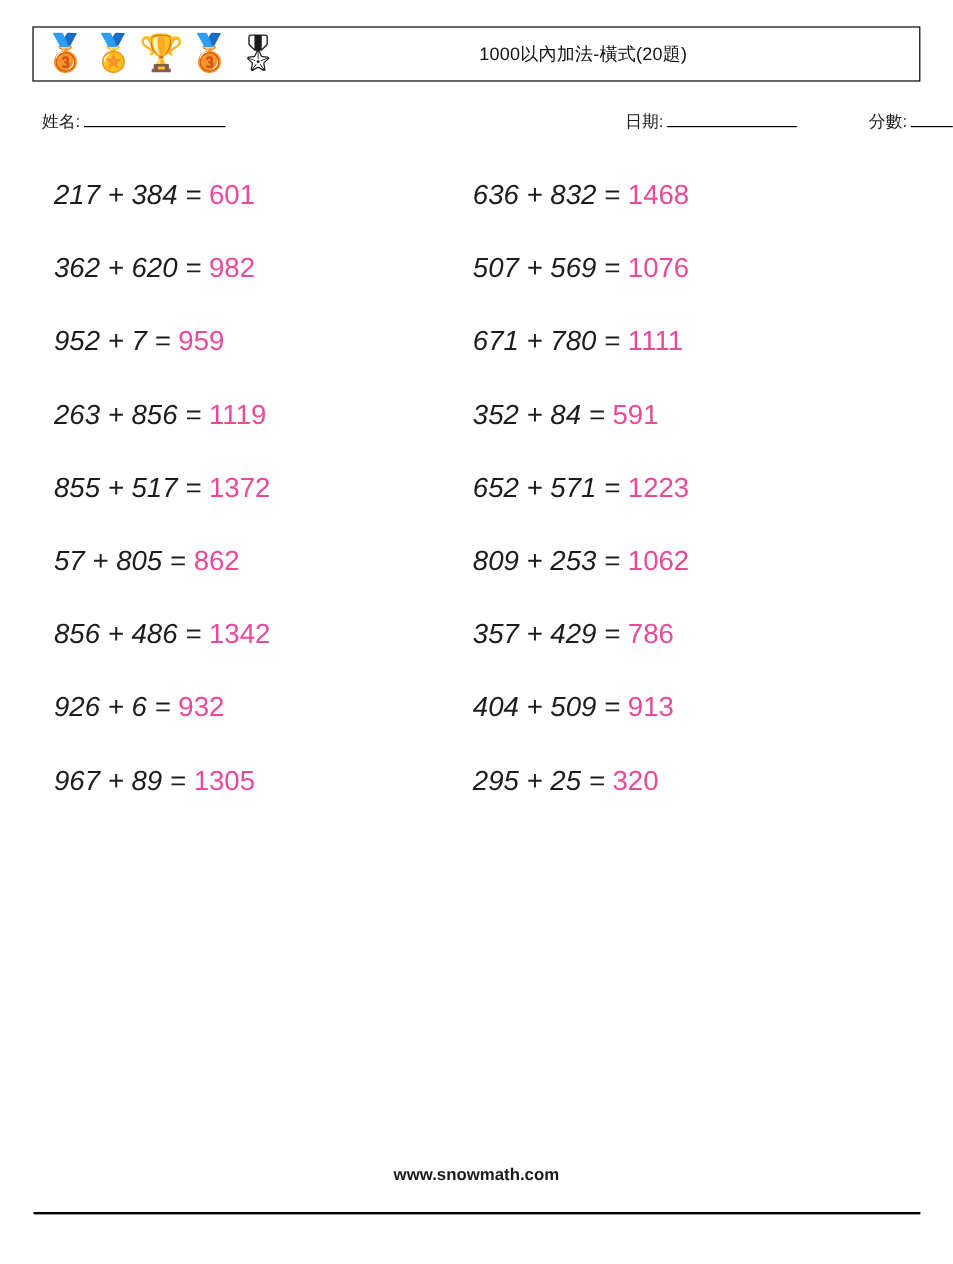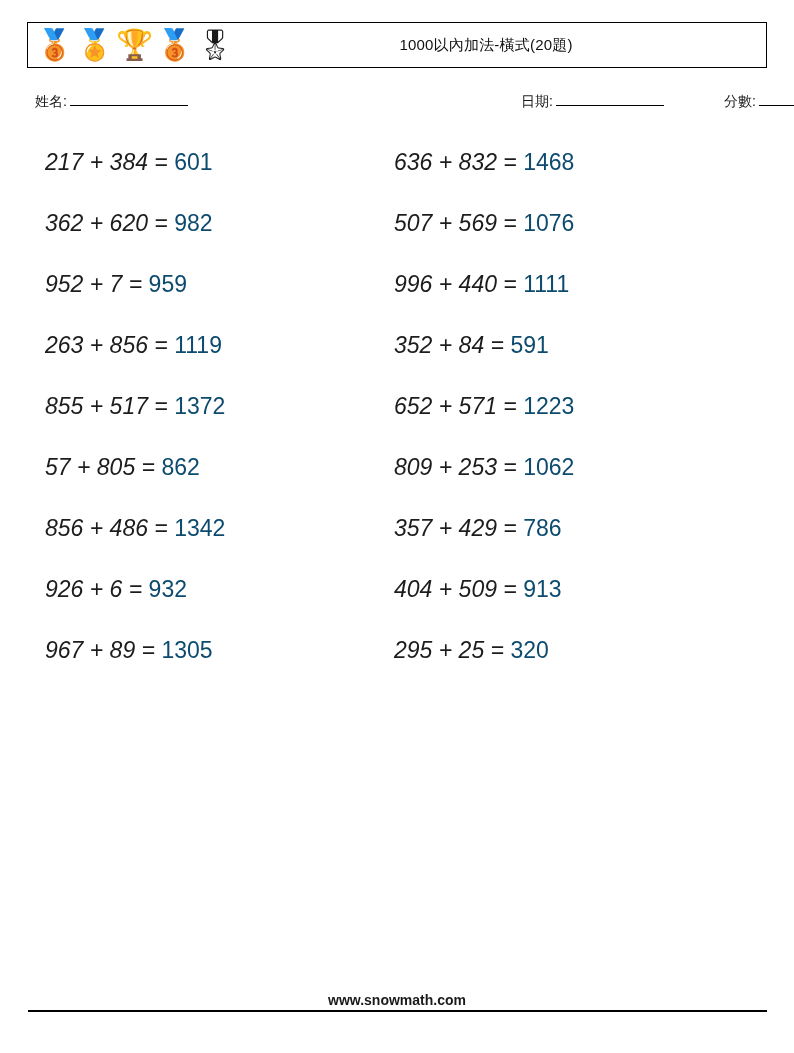--- a/index.html
+++ b/index.html
@@ -115,35 +115,35 @@
   .prob-col.right { left: 394px; width: 340px; }
 
   .problem {
     height: 61px;
     line-height: 42px;
     font-size: 23px;
     white-space: nowrap;
     color: #1c1c1c;
   }
   .prob-expr { color: #1c1c1c; font-style: italic; }
-  .prob-ans  { color: #0c4a6e; }
+  .prob-ans  { color: #ec4899; }
 
   
   .footer-rule {
     position: absolute;
     left: 28px;
     top: 1010px;
     width: 739px;
     height: 0;
     border-top: 2px solid #000000;
   }
   .footer-text {
     position: absolute;
     left: 0;
-    top: 992px;
+    top: 970px;
     width: 794px;
     text-align: center;
     font-size: 14px;
     font-weight: bold;
     color: #1a1a1a;
   }
 </style>
 </head>
 <body>
 
@@ -180,21 +180,21 @@
         <div class="problem"><span class="prob-expr">263 + 856 = </span><span class="prob-ans">1119</span></div>
         <div class="problem"><span class="prob-expr">855 + 517 = </span><span class="prob-ans">1372</span></div>
         <div class="problem"><span class="prob-expr">57 + 805 = </span><span class="prob-ans">862</span></div>
         <div class="problem"><span class="prob-expr">856 + 486 = </span><span class="prob-ans">1342</span></div>
         <div class="problem"><span class="prob-expr">926 + 6 = </span><span class="prob-ans">932</span></div>
         <div class="problem"><span class="prob-expr">967 + 89 = </span><span class="prob-ans">1305</span></div>
       </div>
     <div class="prob-col right" id="col-right">
         <div class="problem"><span class="prob-expr">636 + 832 = </span><span class="prob-ans">1468</span></div>
         <div class="problem"><span class="prob-expr">507 + 569 = </span><span class="prob-ans">1076</span></div>
-        <div class="problem"><span class="prob-expr">996 + 440 = </span><span class="prob-ans">1111</span></div>
+        <div class="problem"><span class="prob-expr">671 + 780 = </span><span class="prob-ans">1111</span></div>
         <div class="problem"><span class="prob-expr">352 + 84 = </span><span class="prob-ans">591</span></div>
         <div class="problem"><span class="prob-expr">652 + 571 = </span><span class="prob-ans">1223</span></div>
         <div class="problem"><span class="prob-expr">809 + 253 = </span><span class="prob-ans">1062</span></div>
         <div class="problem"><span class="prob-expr">357 + 429 = </span><span class="prob-ans">786</span></div>
         <div class="problem"><span class="prob-expr">404 + 509 = </span><span class="prob-ans">913</span></div>
         <div class="problem"><span class="prob-expr">295 + 25 = </span><span class="prob-ans">320</span></div>
       </div>
   </div>
 
   <div class="footer-rule"></div>

